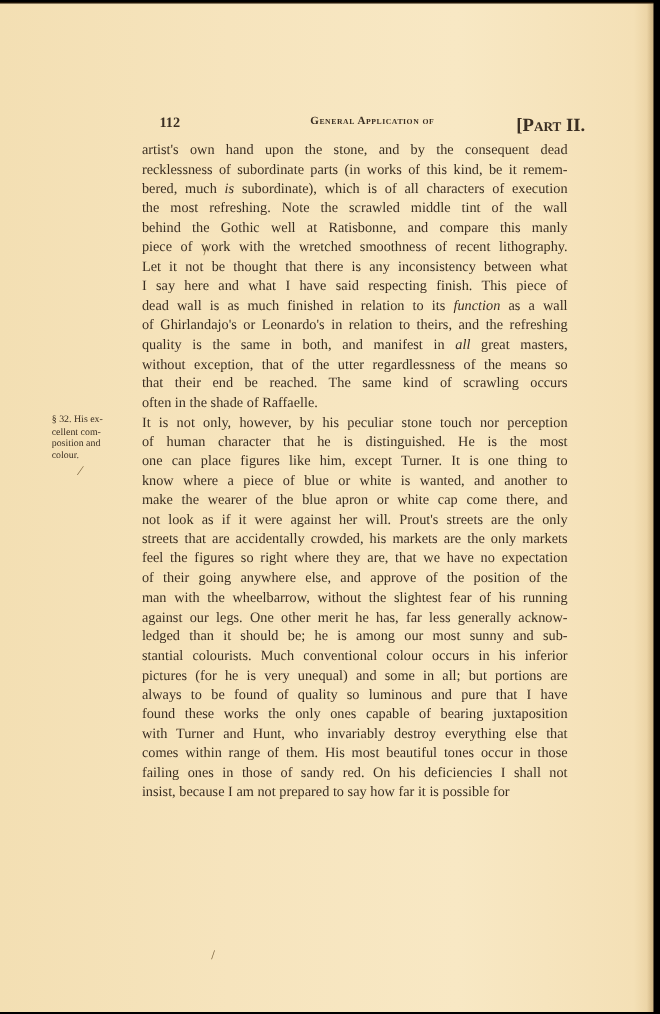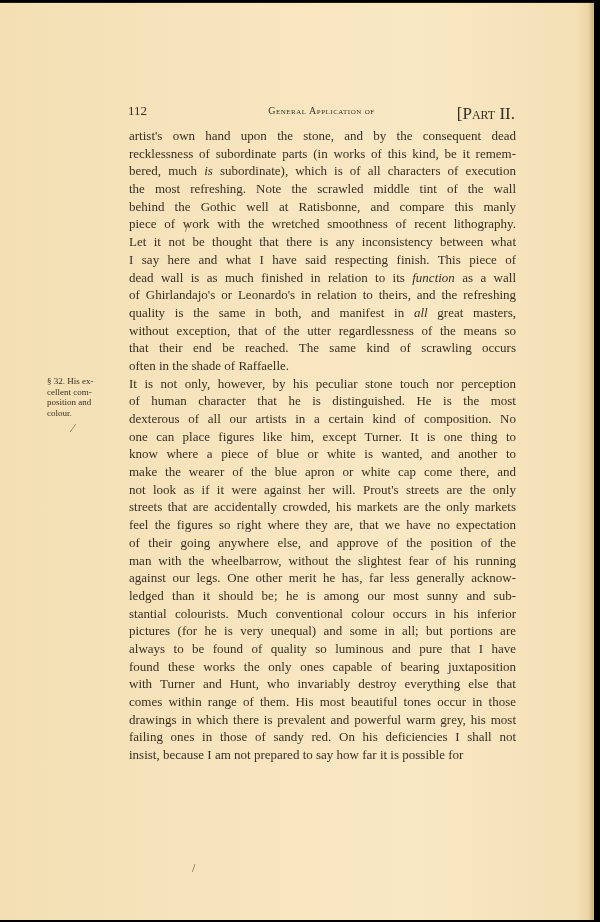--- a/index.html
+++ b/index.html
@@ -11,22 +11,22 @@
   .page {
     position: absolute; left: 0; top: 2px; width: 594px; height: 917px;
     background: linear-gradient(90deg, #f3dfb3 0%, #f6e4bd 35%, #f8e8c4 70%, #f4e0b6 97%, #e8cf9f 100%);
     border-top: 1px solid #2a1a08;
   }
   .page::after {
     content: ""; position: absolute; right: 0; top: 0; width: 6px; height: 100%;
     background: linear-gradient(90deg, rgba(0,0,0,0), rgba(120,90,40,0.25));
   }
   .running-head {
-    position: absolute; top: 100px; left: 128px; width: 387px; height: 16px;
-    font-size: 12px; color: #3a2e22;
+    position: absolute; top: 100px; left: 145px; width: 387px; height: 16px;
+    font-size: 12px; color: #3a2e22; font-weight: bold;
   }
   .folio { position: absolute; left: 0; top: 0; font-size: 13px; }
   .head-title {
     position: absolute; left: 0; right: 0; text-align: center; top: 2px;
     font-variant: small-caps; font-size: 10px; letter-spacing: 0.5px;
   }
   .head-part {
     position: absolute; right: 0; top: 1px; font-variant: small-caps; font-size: 17px;
   }
   .body-text {
@@ -72,38 +72,36 @@
       <span class="line">Let it not be thought that there is any inconsistency between what</span>
       <span class="line">I say here and what I have said respecting finish.  This piece of</span>
       <span class="line"><span>dead wall is as much finished in relation to its </span><em>function</em><span> as a wall</span></span>
       <span class="line">of Ghirlandajo's or Leonardo's in relation to theirs, and the refreshing</span>
       <span class="line"><span>quality is the same in both, and manifest in </span><em>all</em><span> great masters,</span></span>
       <span class="line">without exception, that of the utter regardlessness of the means so</span>
       <span class="line">that their end be reached.  The same kind of scrawling occurs</span>
       <span class="line last">often in the shade of Raffaelle.</span>
       <span class="line">It is not only, however, by his peculiar stone touch nor perception</span>
       <span class="line">of human character that he is distinguished.  He is the most</span>
-      <span class="line">dexterous of all our artists in a certain kind of composition.  No</span>
       <span class="line">one can place figures like him, except Turner.  It is one thing to</span>
       <span class="line">know where a piece of blue or white is wanted, and another to</span>
       <span class="line">make the wearer of the blue apron or white cap come there, and</span>
       <span class="line">not look as if it were against her will.  Prout's streets are the only</span>
       <span class="line">streets that are accidentally crowded, his markets are the only markets</span>
       <span class="line">feel the figures so right where they are, that we have no expectation</span>
       <span class="line">of their going anywhere else, and approve of the position of the</span>
       <span class="line">man with the wheelbarrow, without the slightest fear of his running</span>
       <span class="line">against our legs.  One other merit he has, far less generally acknow-</span>
       <span class="line">ledged than it should be; he is among our most sunny and sub-</span>
       <span class="line">stantial colourists.  Much conventional colour occurs in his inferior</span>
       <span class="line">pictures (for he is very unequal) and some in all; but portions are</span>
       <span class="line">always to be found of quality so luminous and pure that I have</span>
       <span class="line">found these works the only ones capable of bearing juxtaposition</span>
       <span class="line">with Turner and Hunt, who invariably destroy everything else that</span>
       <span class="line">comes within range of them.  His most beautiful tones occur in those</span>
-      <span class="line">drawings in which there is prevalent and powerful warm grey, his most</span>
       <span class="line">failing ones in those of sandy red.  On his deficiencies I shall not</span>
       <span class="line last">insist, because I am not prepared to say how far it is possible for</span>
     </div>
 
   <span class="speck" style="left:185px; top:218px;">/</span>
   <span class="speck" style="left:72px; top:418px;">⁄</span>
   <span class="speck" style="left:192px; top:858px;">/</span>
 </div>
 
 </body></html>

